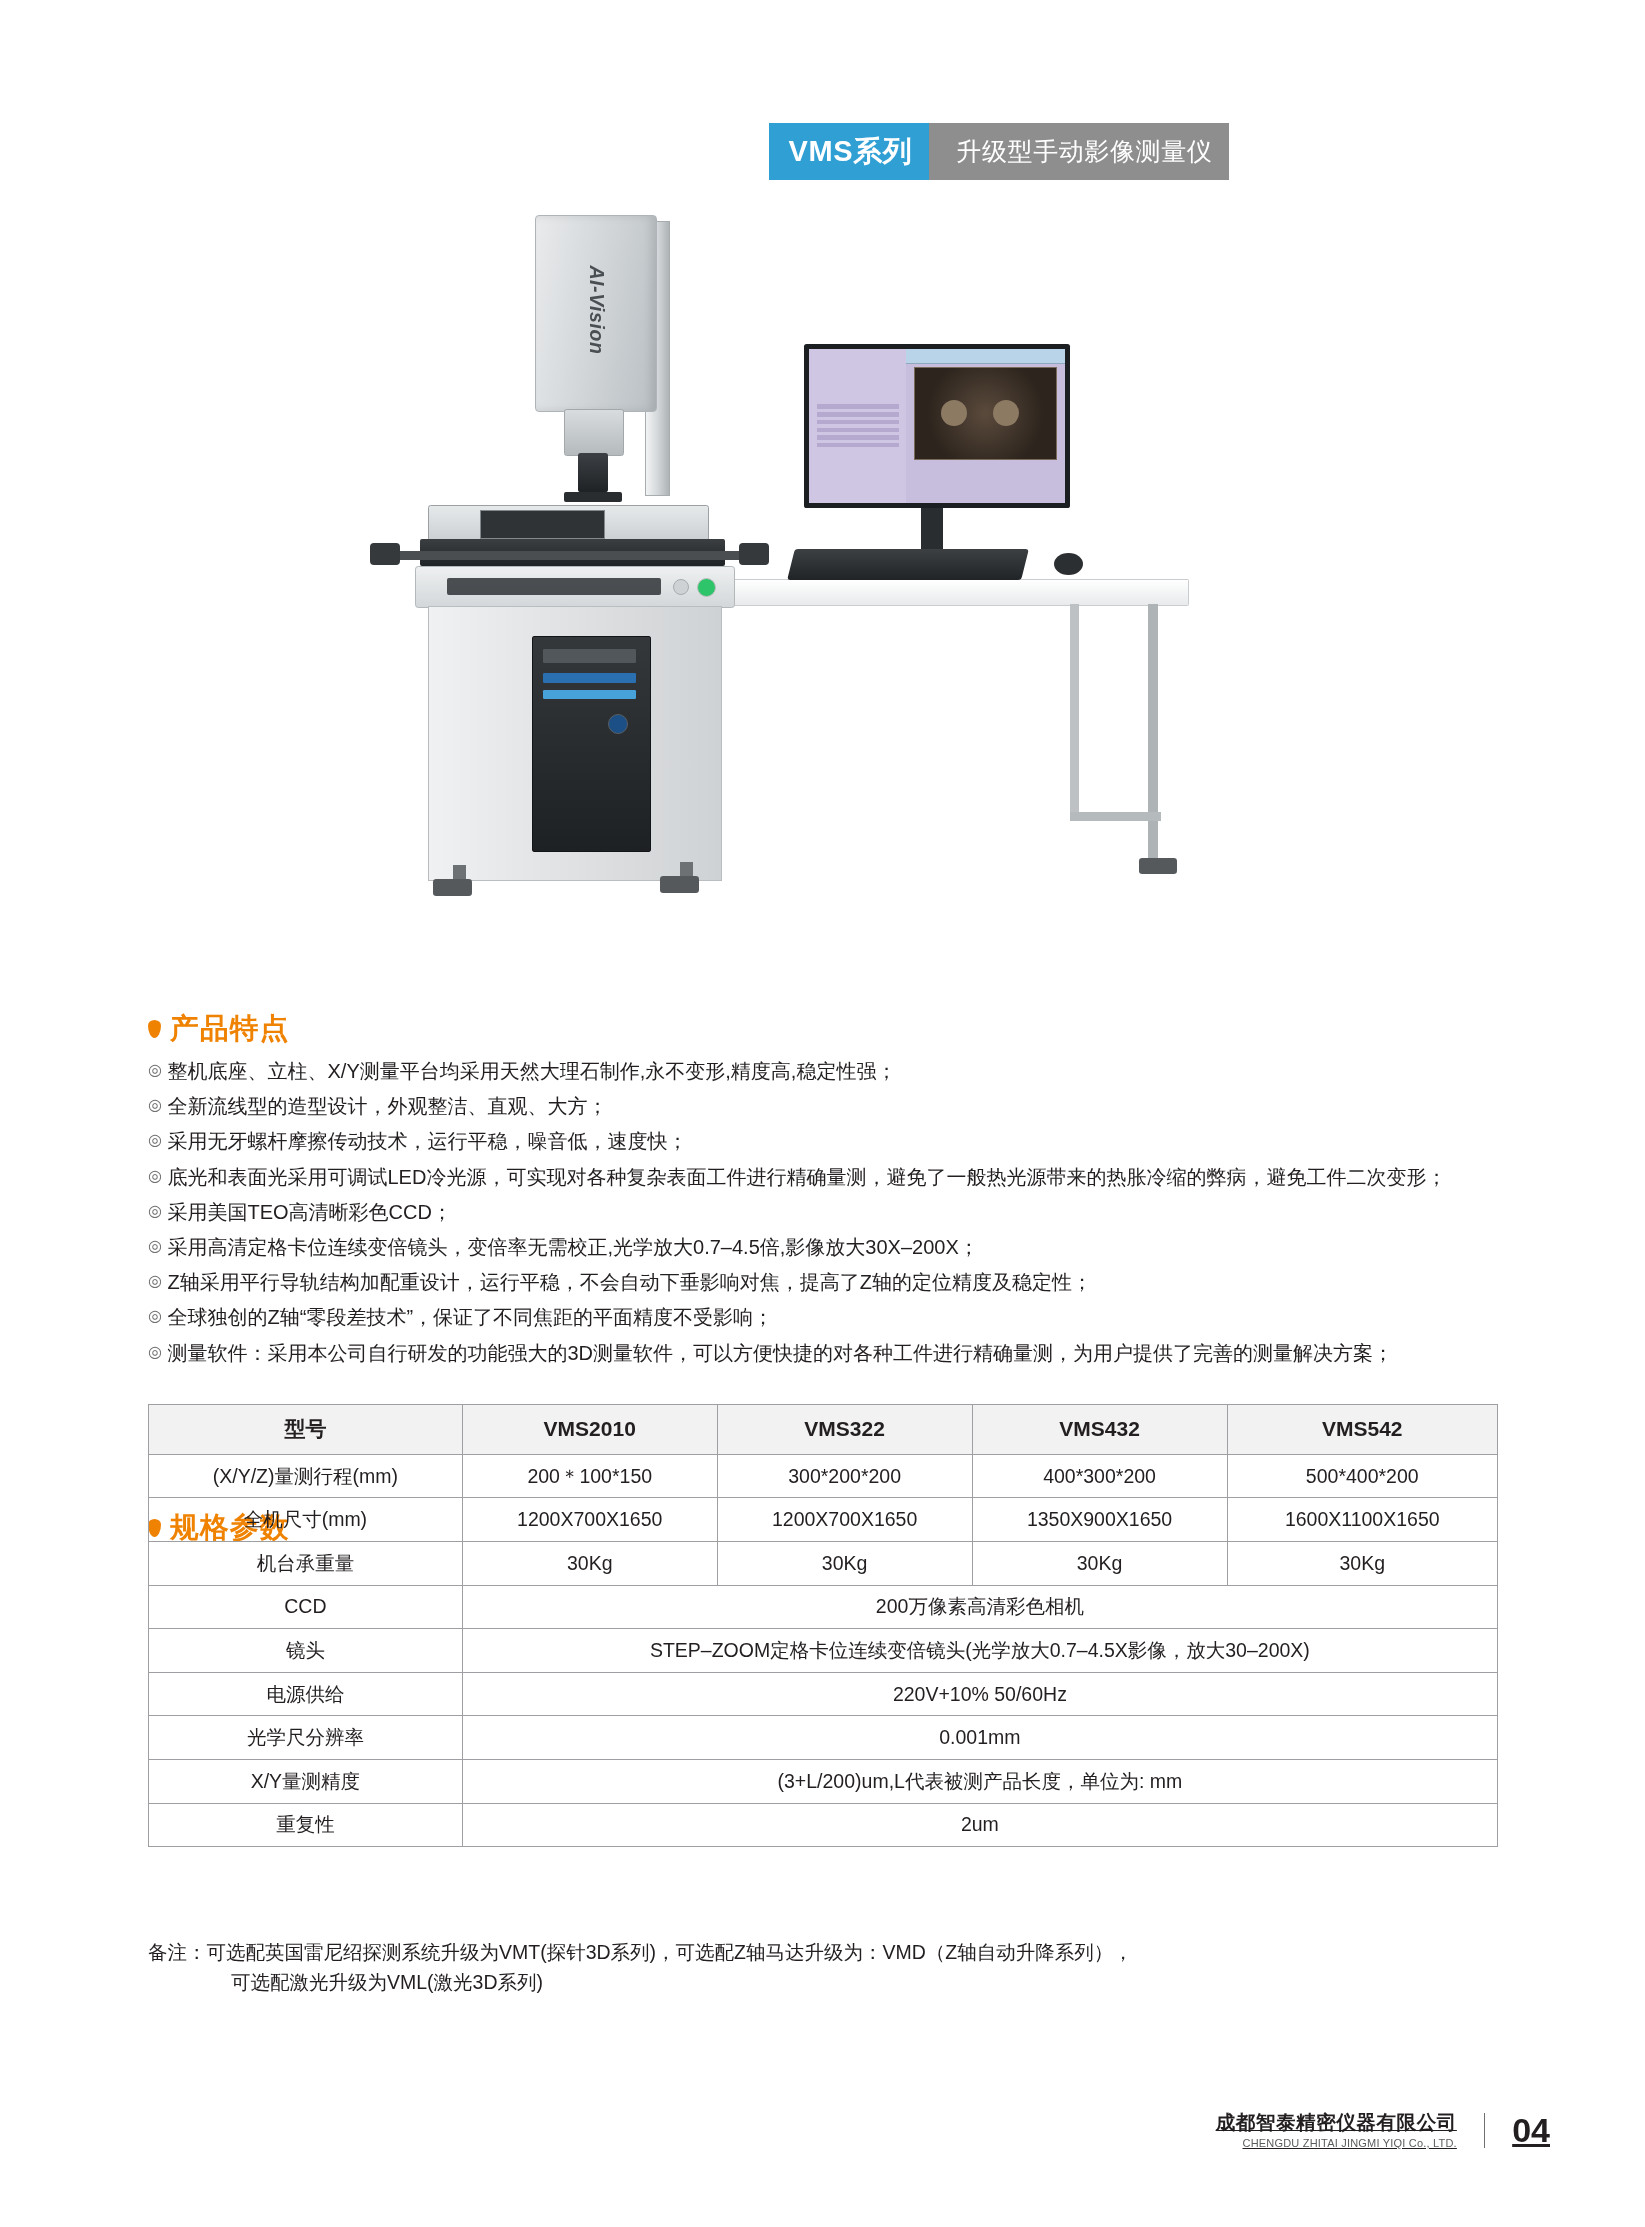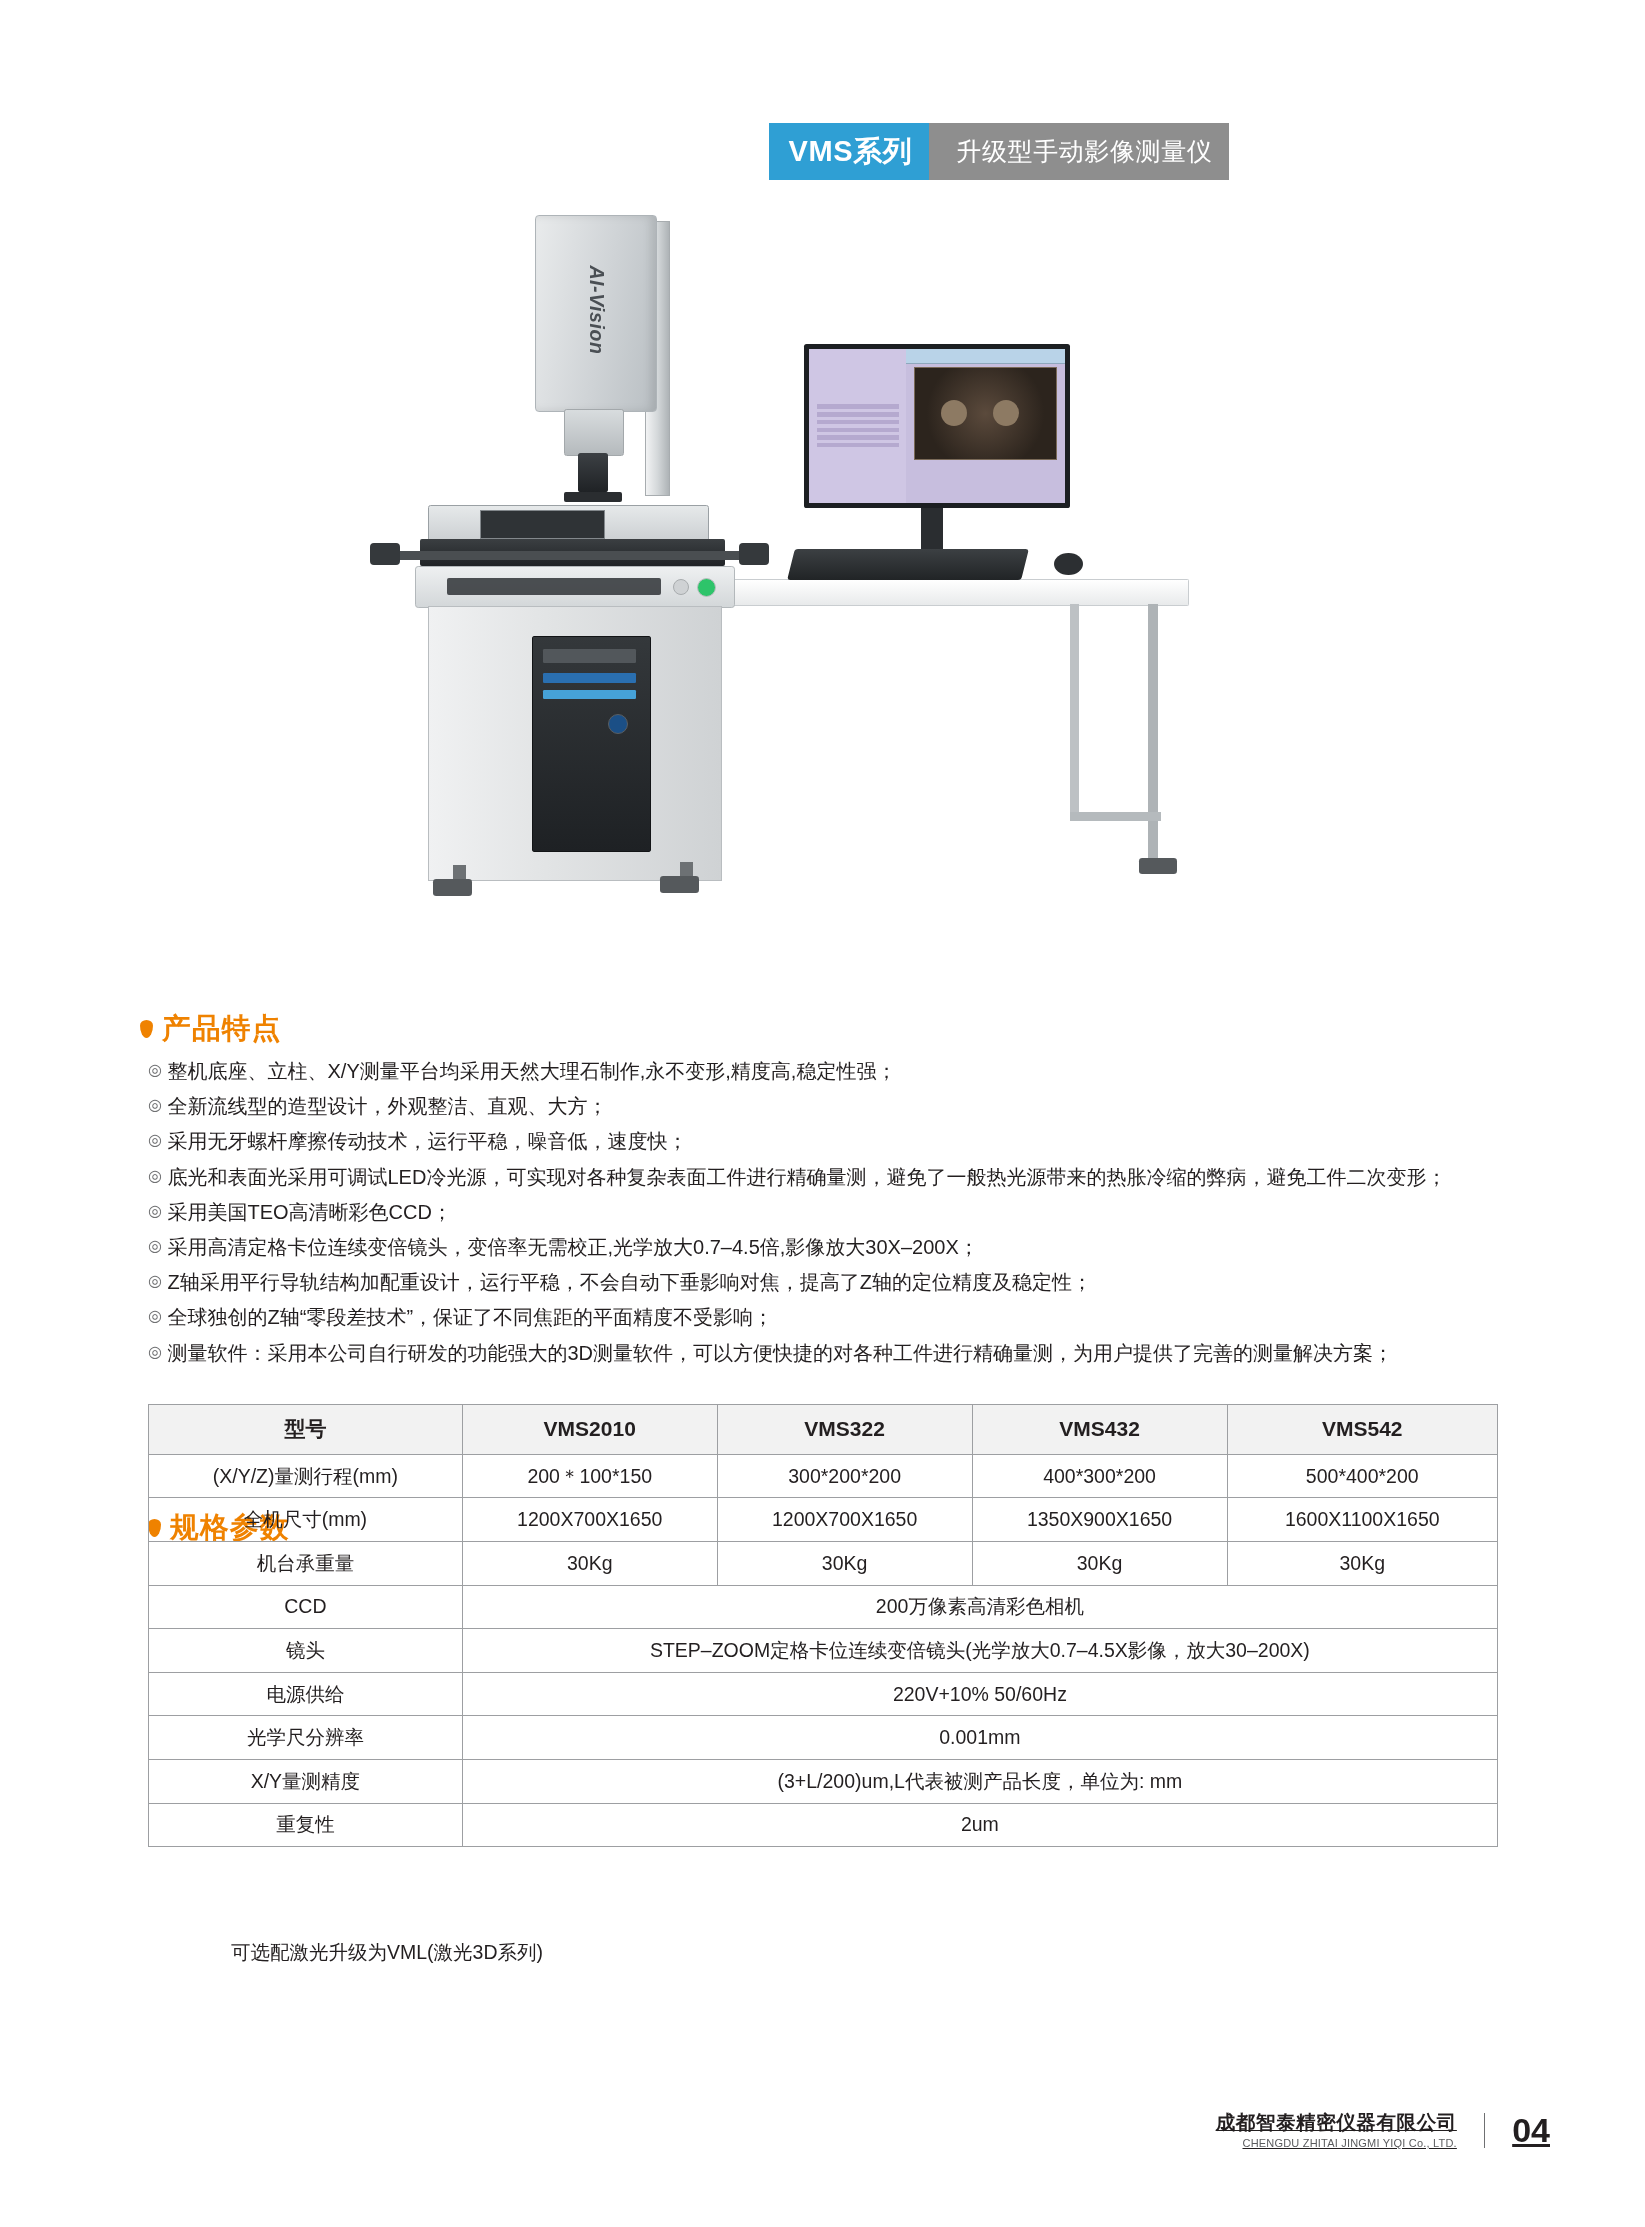--- a/index.html
+++ b/index.html
@@ -620,21 +620,21 @@
   <div class="m-pc-bay"></div>
   <div class="m-pc-bay2"></div>
   <div class="m-pc-bay3"></div>
   <div class="m-pc-power"></div>
   <div class="foot-stem" style="left:103px; top:670px;"></div>
   <div class="foot" style="left:83px; top:684px;"></div>
   <div class="foot-stem" style="left:330px; top:667px;"></div>
   <div class="foot" style="left:310px; top:681px;"></div>
 </div>
 
-<div class="sec-title" style="left:140px; top:1009px;text-align:center;">
+<div class="sec-title" style="left:148px; top:1009px;text-align:center;">
   <span class="drop"></span>
   <span>产品特点</span>
 </div>
 
 <div class="features">
   <div class="feat-row">
     <span class="feat-bullet">◎</span>
     <span class="feat-text">整机底座、立柱、X/Y测量平台均采用天然大理石制作,永不变形,精度高,稳定性强；</span>
   </div>
   <div class="feat-row">
@@ -731,20 +731,21 @@
       </tr>
       <tr>
         <td class="label">重复性</td>
         <td colspan="4">2um</td>
       </tr>
     </tbody>
   </table>
 </div>
 
 <div class="note">
+  <span>备注：可选配英国雷尼绍探测系统升级为VMT(探针3D系列)，可选配Z轴马达升级为：VMD（Z轴自动升降系列），</span>
   <span class="indent">可选配激光升级为VML(激光3D系列)</span>
 </div>
 
 <div class="footer">
   <div class="footer-names">
     <div class="footer-cn">成都智泰精密仪器有限公司</div>
     <div class="footer-en">CHENGDU ZHITAI JINGMI YIQI Co., LTD.</div>
   </div>
   <div class="footer-sep"></div>
   <div class="footer-page">04</div>

